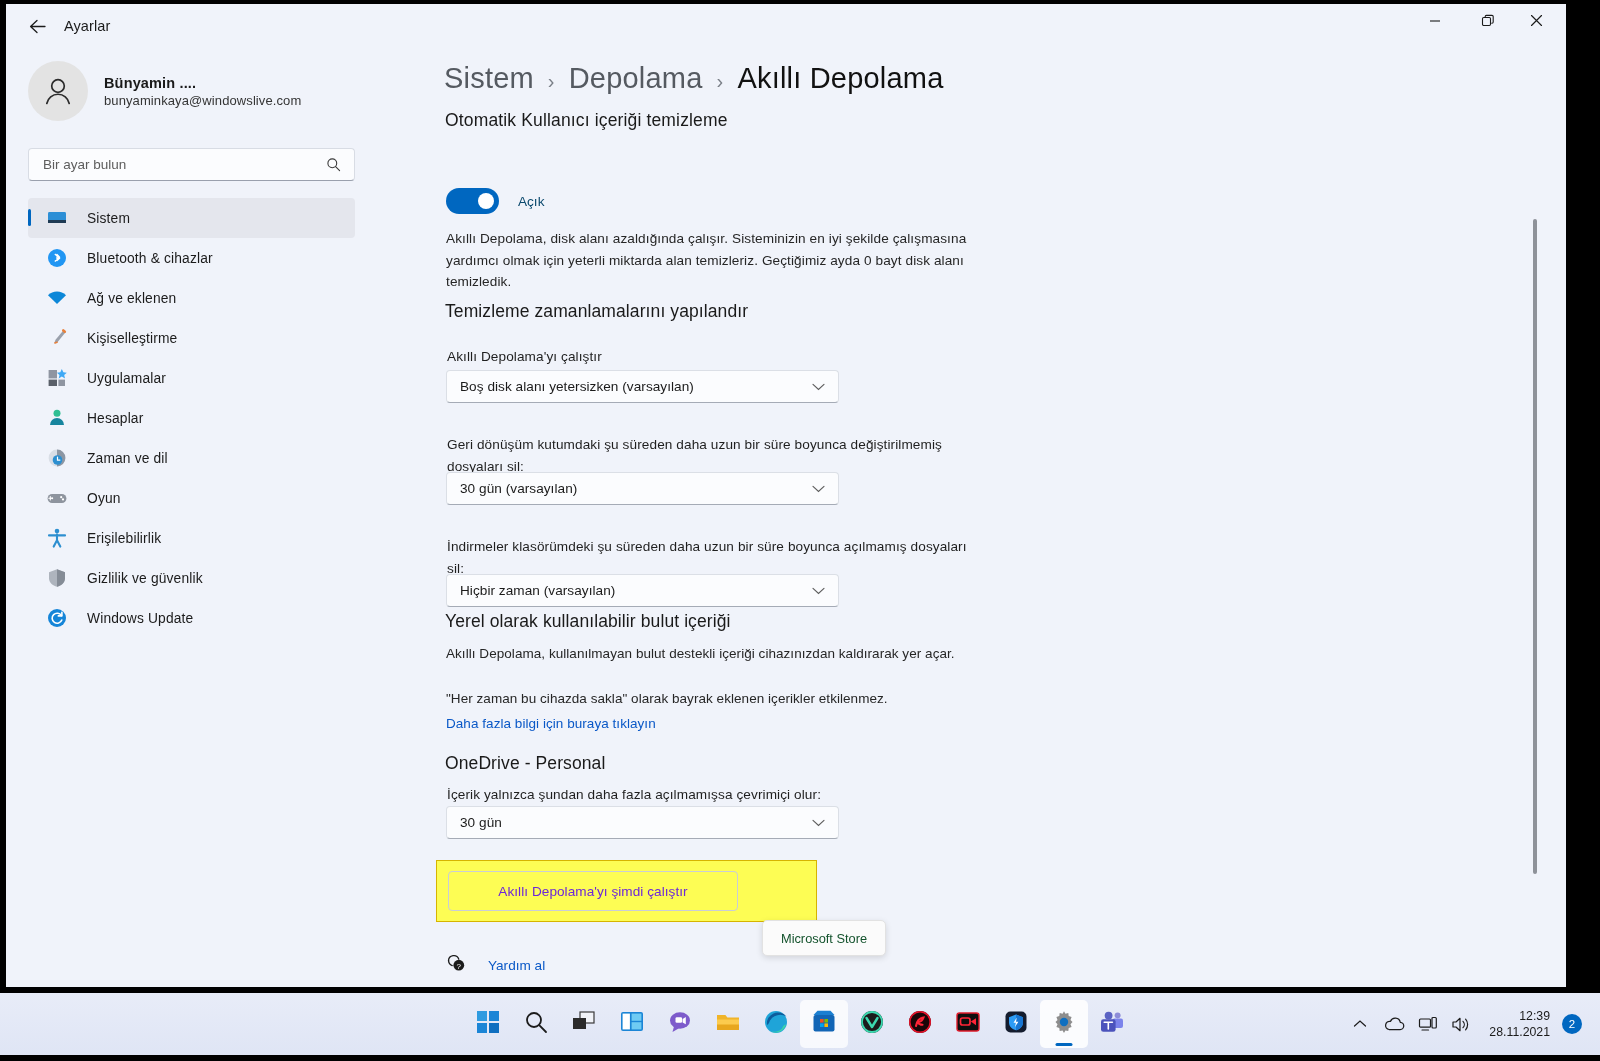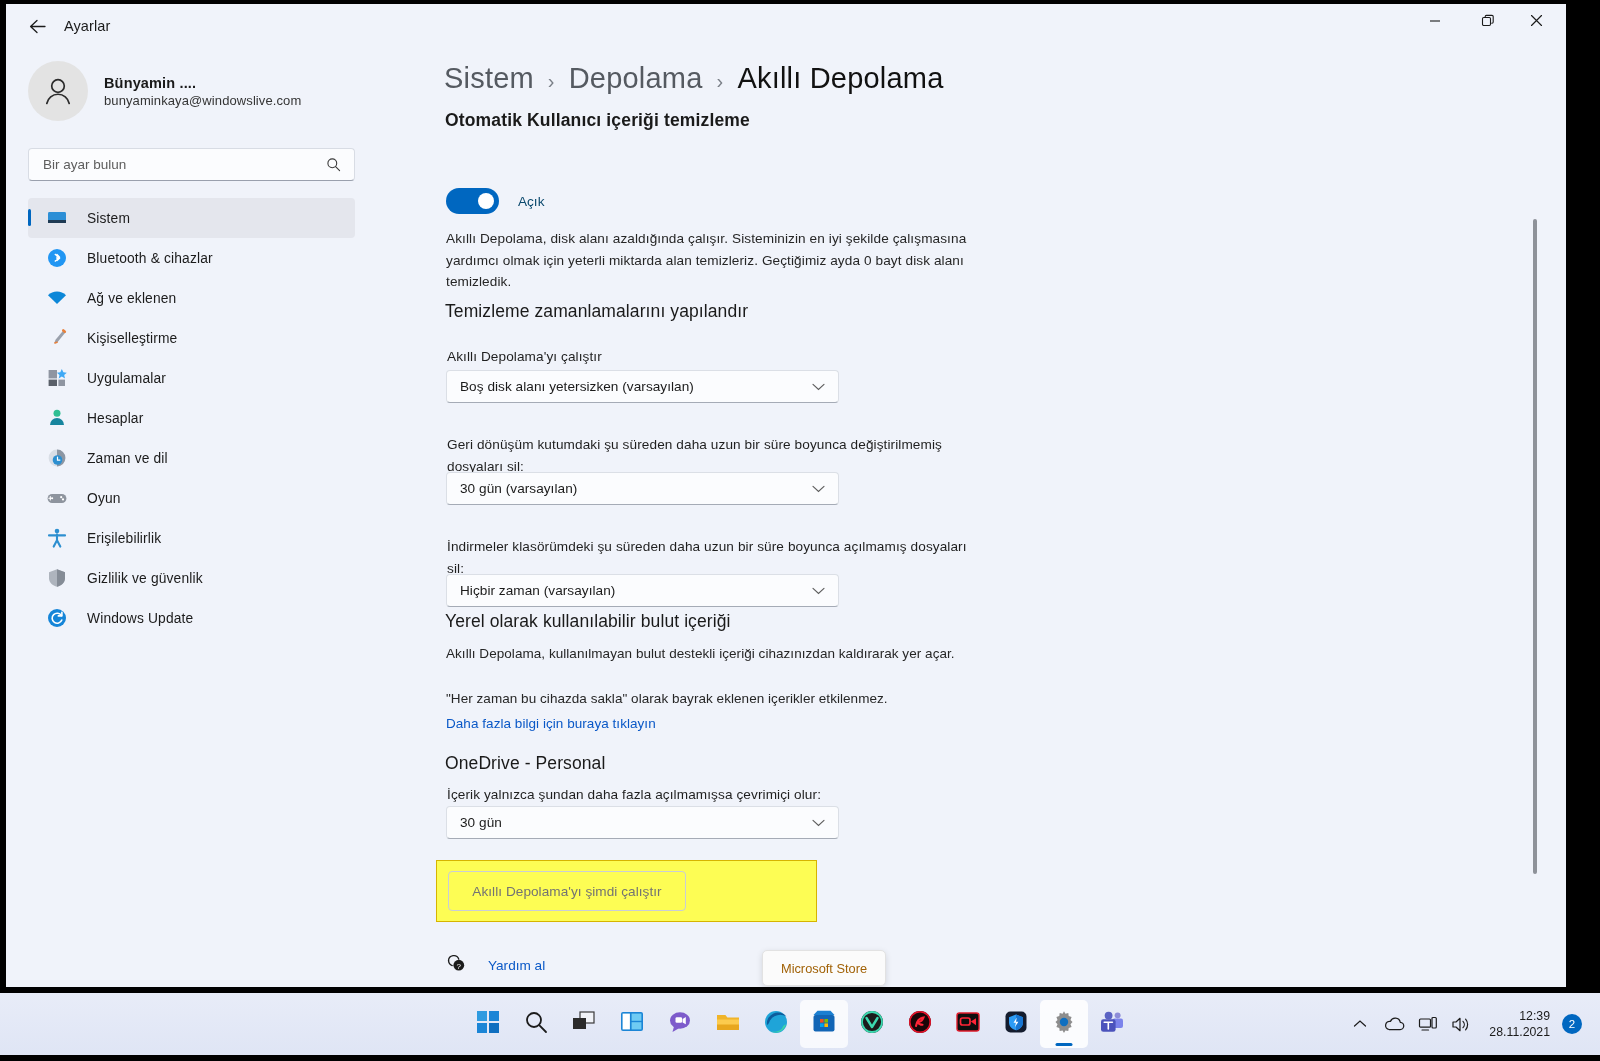--- a/index.html
+++ b/index.html
@@ -121,21 +121,21 @@
     position: absolute; left: 76px; top: 14px;
     display: flex; align-items: baseline; gap: 14px;
     font-size: 29px; letter-spacing: .2px;
   }
   .crumb { color: #555a61; cursor: pointer; }
   .crumb.current { color: #111; cursor: default; }
   .crumb-sep { color: #7a7f87; font-size: 20px; }
 
   #section-title {
     position: absolute; left: 77px; top: 62px;
-    font-size: 17.5px; font-weight: bold; color: #1a1a1a;
+    font-size: 17.5px; font-weight: normal; color: #1a1a1a;
     letter-spacing: .15px;
     text-align: right;
   }
 
   #toggle-row {
     position: absolute; left: 78px; top: 140px;
     display: flex; align-items: center; gap: 19px;
   }
   #toggle {
     width: 53px; height: 26px; border-radius: 14px;
@@ -201,51 +201,51 @@
 
   
   #highlight-box {
     position: absolute; left: 68px; top: 812px;
     width: 381px; height: 62px;
     background: #fdfd54;
     border: 1px solid #d6b400;
   }
   #run-now-btn {
     position: absolute; left: 80px; top: 823px;
-    width: 238px; height: 40px;
+    width: 290px; height: 40px;
     background: #fdfd54;
     border: 1px solid #c9cdd6;
     border-radius: 4px;
     display: flex; align-items: center; justify-content: center;
-    font-size: 13.6px; color: #737373; letter-spacing: .05px;
+    font-size: 13.6px; color: #6d28d9; letter-spacing: .05px;
     cursor: pointer;
   }
 
   #help-row {
     position: absolute; left: 78px; top: 905px;
     display: flex; align-items: center; gap: 20px;
   }
   #help-label { font-size: 13.6px; color: #0a58c7; cursor: pointer; }
 
   #scrollbar {
     position: absolute; right: 29px; top: 171px;
     width: 4px; height: 655px;
     background: #8e9299; border-radius: 2px;
     cursor: pointer;
   }
 
   
   #tooltip {
-    position: absolute; left: 762px; top: 950px;
+    position: absolute; left: 762px; top: 920px;
     width: 124px; height: 36px;
     background: #fbfbfb;
     border: 1px solid #e2e2e2;
     border-radius: 5px;
     display: flex; align-items: center; justify-content: center;
-    font-size: 12.8px; color: #a16207;
+    font-size: 12.8px; color: #14532d;
     box-shadow: 0 2px 6px rgba(0,0,0,.13);
   }
 
   
   #taskbar {
     position: absolute; left: 0; bottom: 6px;
     width: 1600px; height: 62px;
     background: linear-gradient(180deg,#e8ecf8 0%, #dfe5f5 100%);
     display: flex; align-items: center;
   }

